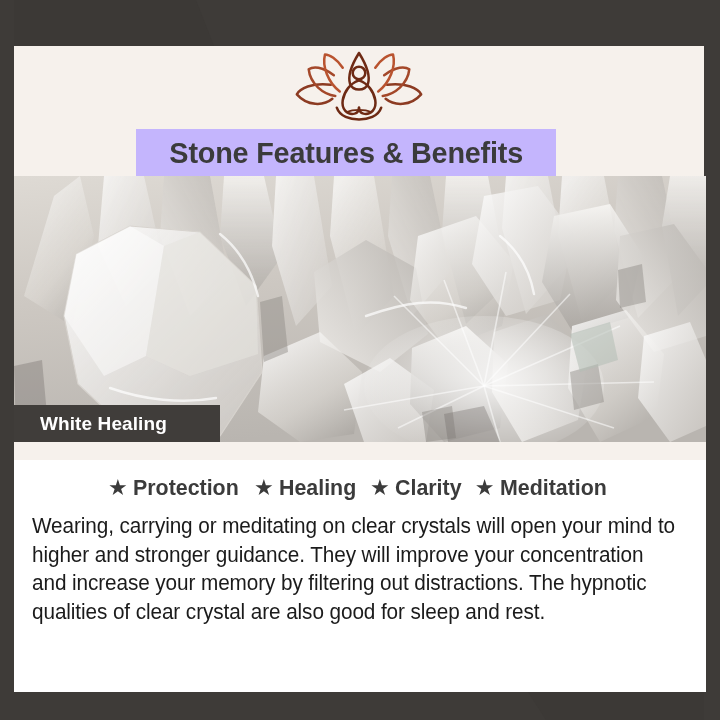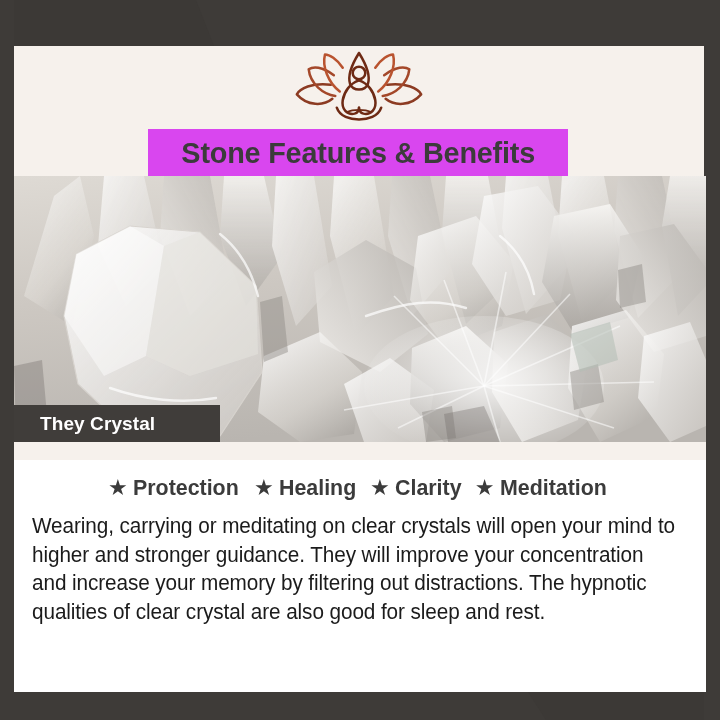--- a/index.html
+++ b/index.html
@@ -84,25 +84,25 @@
     font-family: "Liberation Serif", serif;
     font-size: 15.5px;
     letter-spacing: 2.2px;
     color: #2f2a26;
     font-weight: 400;
   }
 
   
   .title-ribbon {
     position: absolute;
-    left: 148px;
+    left: 136px;
     top: 129px;
     width: 420px;
     height: 47px;
-    background: #d946ef;
+    background: #c4b5fd;
     display: flex;
     align-items: center;
     justify-content: center;
   }
   .title-text {
     font-family: "Liberation Sans Narrow", "Liberation Sans", sans-serif;
     font-size: 30px;
     font-weight: bold;
     color: #3b3b3b;
     letter-spacing: -0.2px;
@@ -348,21 +348,21 @@
         <polygon points="430,238 470,230 486,266 434,266"></polygon>
         <polygon points="0,190 28,184 34,250 2,256"></polygon>
       </g>
 
       <polygon points="556,158 596,146 604,184 566,196" fill="#b3bdb4" opacity="0.55"></polygon>
     </svg>
 
   </div>
 
   <div class="caption">
-    <span class="caption-text">They Crystal</span>
+    <span class="caption-text">White Healing</span>
   </div>
 
   <div class="sep"></div>
 
   <div class="content">
 
     <div class="benefits">
       <span class="benefit">
         <span class="star">★</span>
         <span class="blabel">Protection</span>

